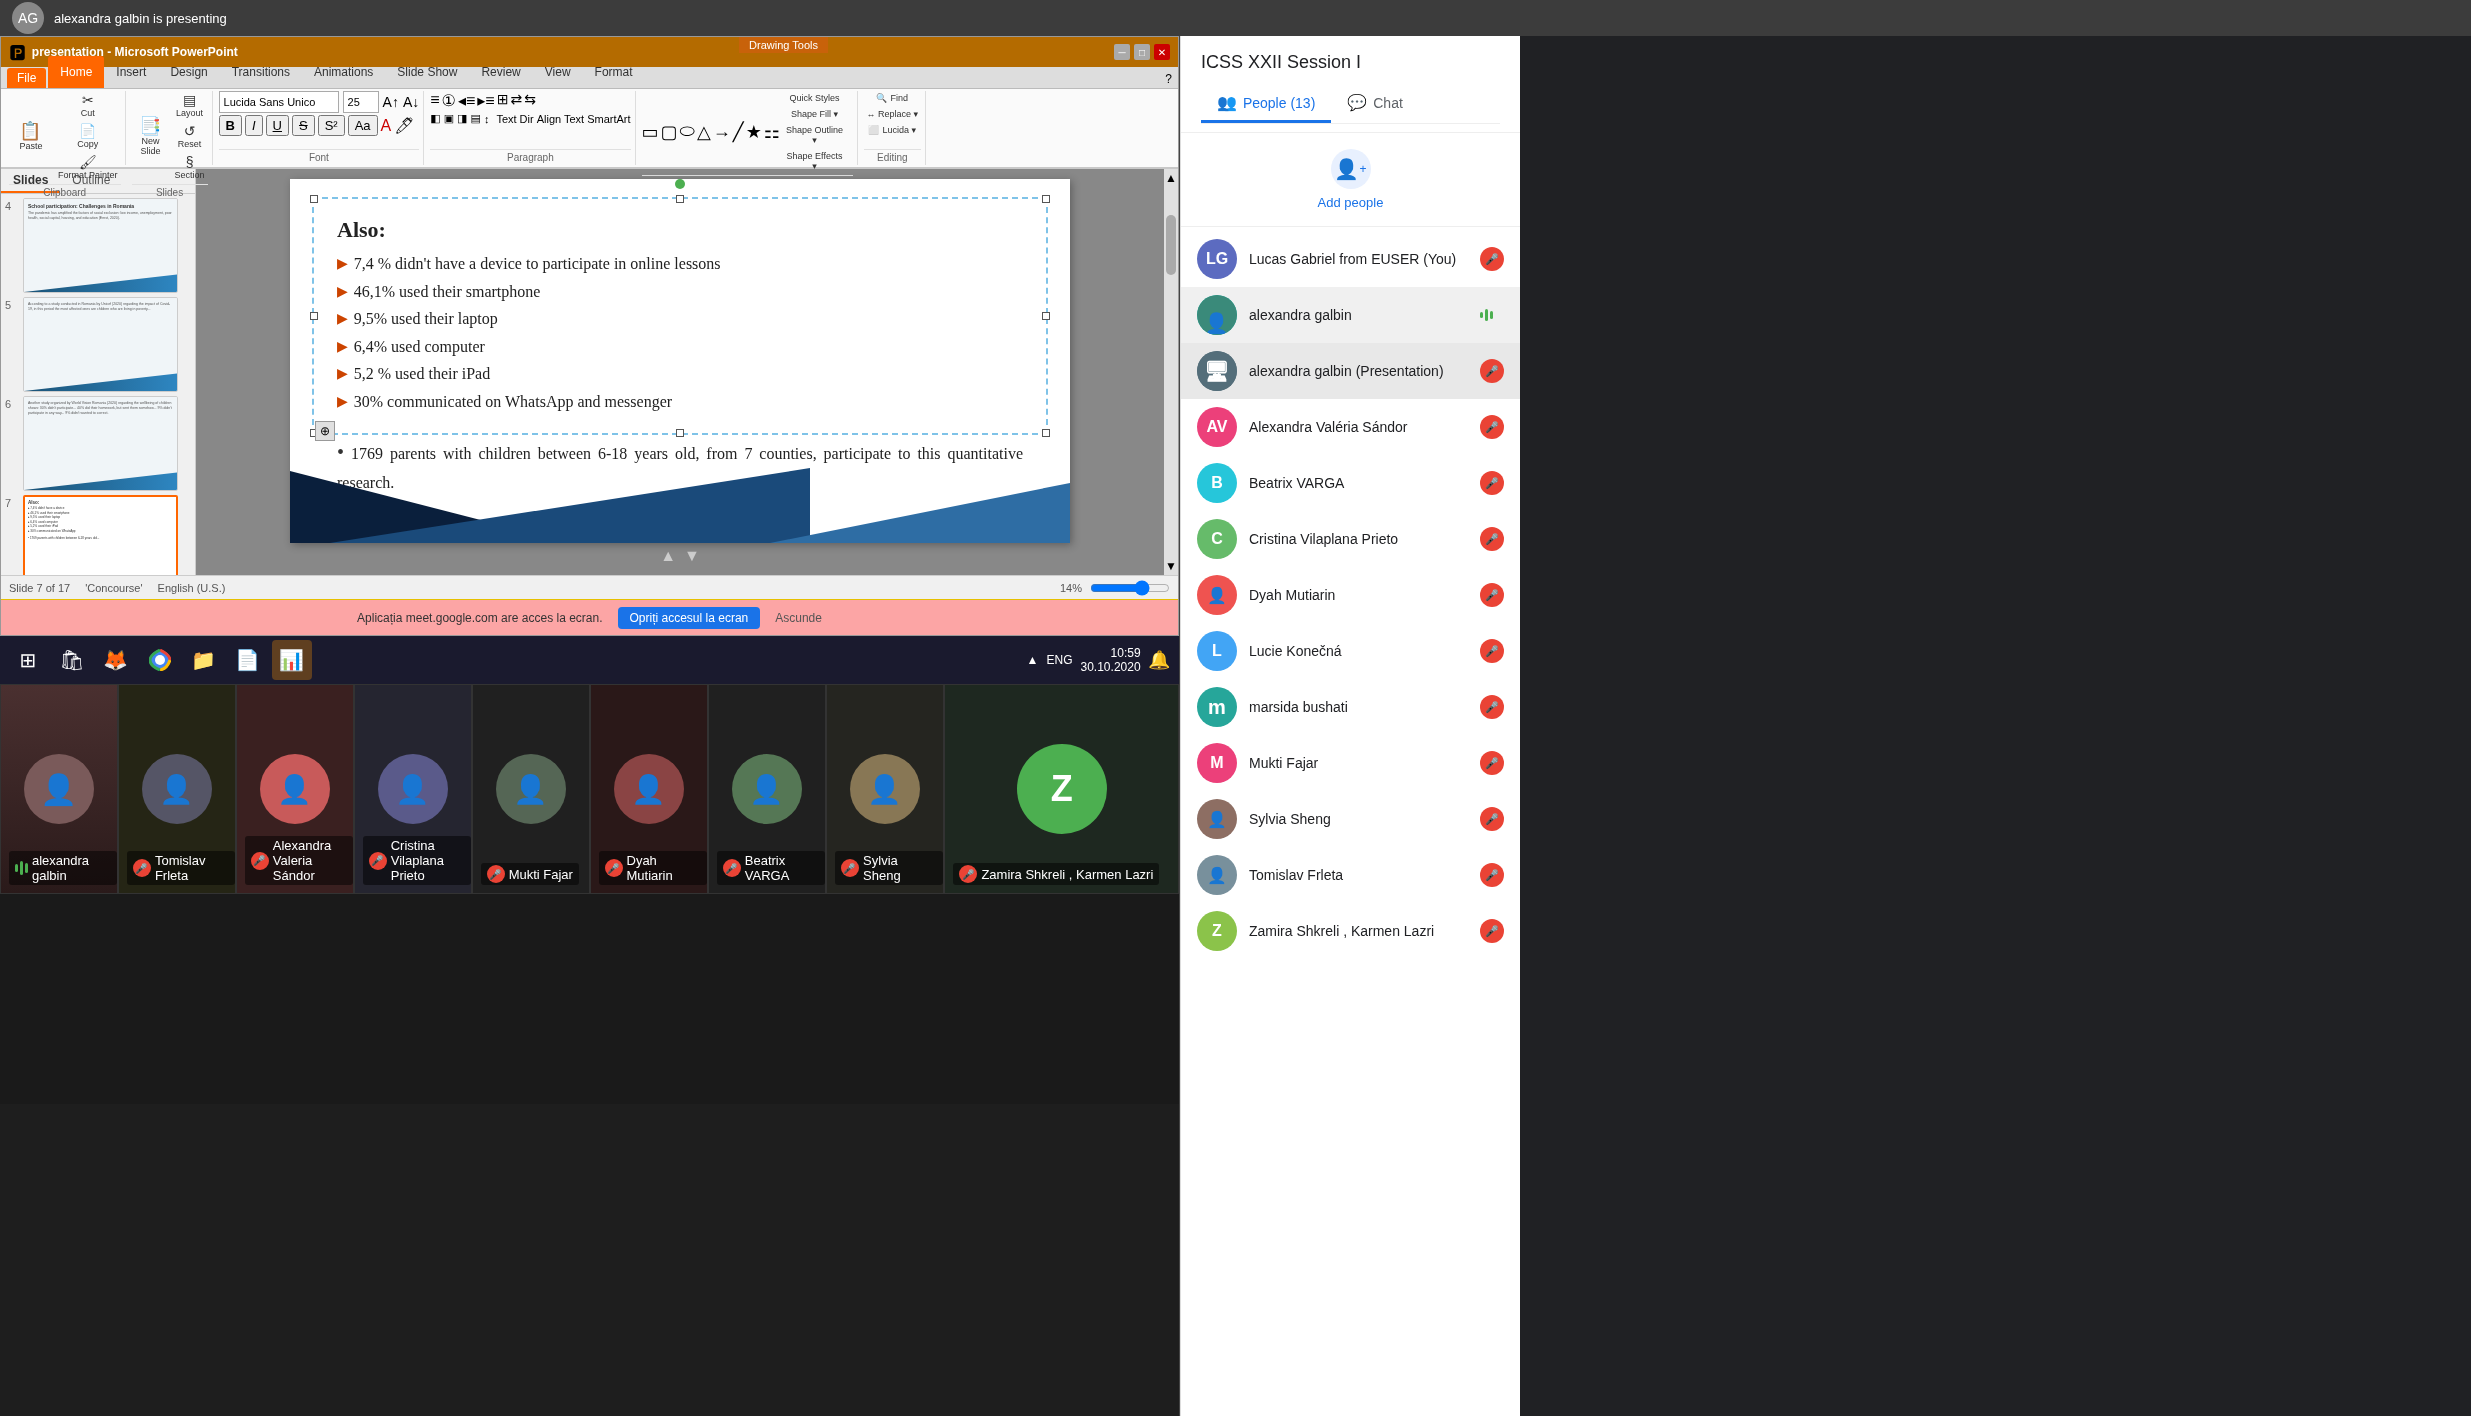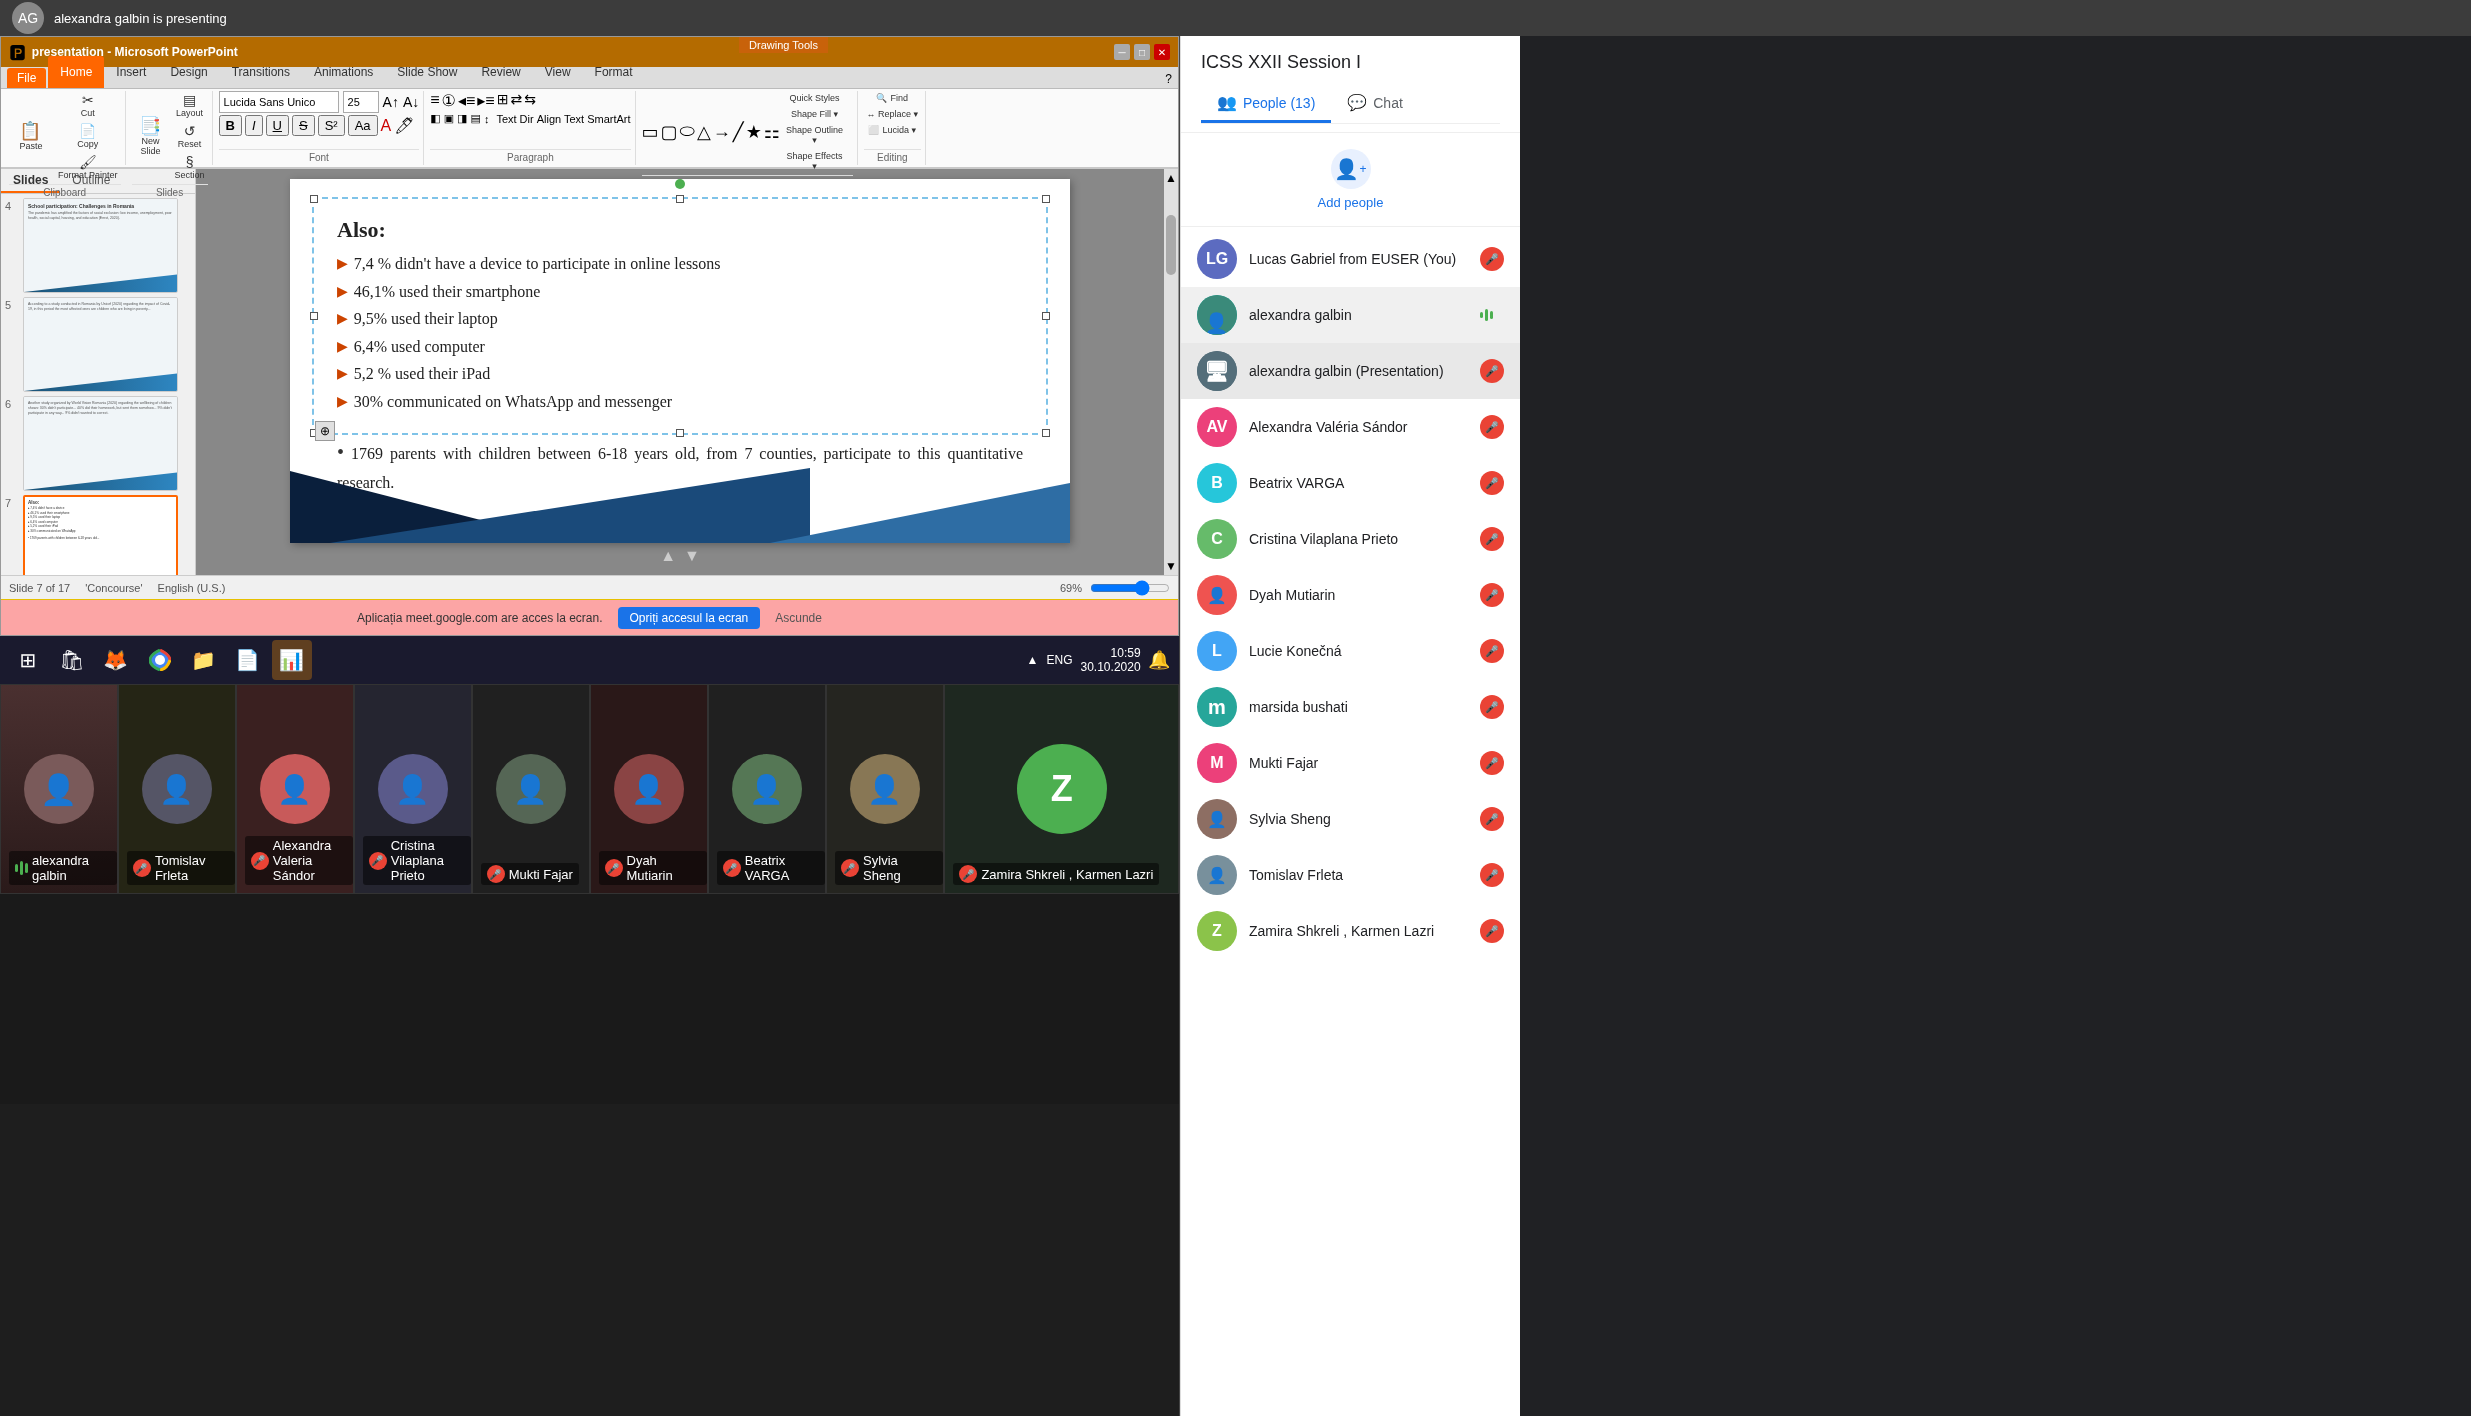--- a/index.html
+++ b/index.html
@@ -424,21 +424,21 @@
           <div style="font-size:12px;cursor:pointer;margin-top:auto;margin-bottom:2px;">▼</div>
         </div>
       </div>
 
 
       <div id="ppt-status">
         <span>Slide 7 of 17</span>
         <span>'Concourse'</span>
         <span>English (U.S.)</span>
         <div class="status-right">
-          <span>69%</span>
+          <span>14%</span>
           <input type="range" min="0" max="100" value="69" style="width: 80px;">
         </div>
       </div>
 
       <div id="notification-bar">
         <span>Aplicația meet.google.com are acces la ecran.</span>
         <div class="notif-btn">Opriți accesul la ecran</div>
         <div class="notif-dismiss">Ascunde</div>
       </div>
     </div>

